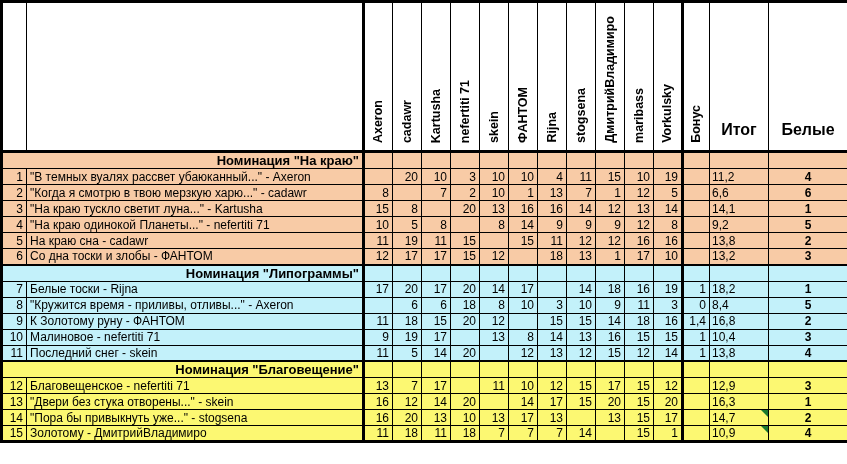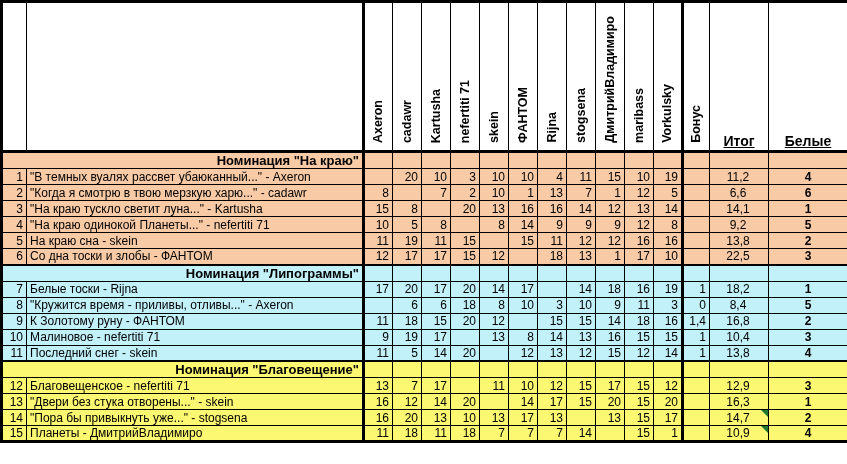--- a/index.html
+++ b/index.html
@@ -12,28 +12,28 @@
   col.c-total{width:59px}
   col.c-place{width:80px}
   th,td{border:1px solid #000;font-size:12px;color:#000;overflow:hidden;white-space:nowrap;padding:0 2px;box-sizing:border-box;}
   
   .tl{border-left:3px solid #000 !important;}
   thead th{border-bottom:3px solid #000;background:#fff;}
   tr.section-row td{border-top:2px solid #000;}
   
   thead th{height:150px;vertical-align:bottom;text-align:center;padding:0 0 4px 0;}
   .vert{display:inline-block;writing-mode:vertical-rl;transform:rotate(180deg);font-weight:bold;font-size:12.5px;line-height:1;white-space:nowrap;}
-  .h-label{font-weight:bold;font-size:14px;padding-bottom:1px;text-decoration:underline;}
+  .h-label{font-weight:bold;font-size:16px;padding-bottom:11px;}
   
   tr.data{height:16px;}
   tr.section-row{height:16px;}
   td.num{text-align:right;padding-right:3px;}
   td.title{text-align:left;padding-left:3px;}
   td.score{text-align:right;padding-right:3px;}
-  td.total{text-align:center;padding-right:4px;position:relative;}
+  td.total{text-align:left;padding-right:4px;position:relative;}
   td.place{text-align:center;font-weight:bold;}
   td.section-title{font-weight:bold;text-align:right;font-size:13px;padding-right:3px;}
   .corner-flag{position:absolute;top:0;right:0;width:0;height:0;border-left:7px solid transparent;}
 </style>
 </head>
 <body>
 
 <table>
   <colgroup>
     <col class="c-num">
@@ -158,21 +158,21 @@
         <td class="score">9</td>
         <td class="score">9</td>
         <td class="score">12</td>
         <td class="score">8</td>
         <td class="score tl"></td>
         <td class="total">9,2</td>
         <td class="place">5</td>
       </tr>
       <tr class="data" style="background: rgb(248, 203, 166);">
         <td class="num">5</td>
-        <td class="title">На краю сна - skein</td>
+        <td class="title">На краю сна - cadawr</td>
         <td class="score tl">11</td>
         <td class="score">19</td>
         <td class="score">11</td>
         <td class="score">15</td>
         <td class="score"></td>
         <td class="score">15</td>
         <td class="score">11</td>
         <td class="score">12</td>
         <td class="score">12</td>
         <td class="score">16</td>
@@ -189,21 +189,21 @@
         <td class="score">17</td>
         <td class="score">15</td>
         <td class="score">12</td>
         <td class="score"></td>
         <td class="score">18</td>
         <td class="score">13</td>
         <td class="score">1</td>
         <td class="score">17</td>
         <td class="score">10</td>
         <td class="score tl"></td>
-        <td class="total">22,5</td>
+        <td class="total">13,2</td>
         <td class="place">3</td>
       </tr>
       <tr class="section-row" style="background: rgb(195, 241, 250);">
         <td class="section-title" colspan="2">Номинация "Липограммы"</td>
         <td class="tl"></td>
         <td></td>
         <td></td>
         <td></td>
         <td></td>
         <td></td>
@@ -372,21 +372,21 @@
         <td class="score"></td>
         <td class="score">13</td>
         <td class="score">15</td>
         <td class="score">17</td>
         <td class="score tl"></td>
         <td class="total">14,7<span class="corner-flag" style="border-top: 7px solid rgb(27, 122, 47);"></span></td>
         <td class="place">2</td>
       </tr>
       <tr class="data" style="background: rgb(252, 248, 114);">
         <td class="num">15</td>
-        <td class="title">Планеты - ДмитрийВладимиро</td>
+        <td class="title">Золотому - ДмитрийВладимиро</td>
         <td class="score tl">11</td>
         <td class="score">18</td>
         <td class="score">11</td>
         <td class="score">18</td>
         <td class="score">7</td>
         <td class="score">7</td>
         <td class="score">7</td>
         <td class="score">14</td>
         <td class="score"></td>
         <td class="score">15</td>

